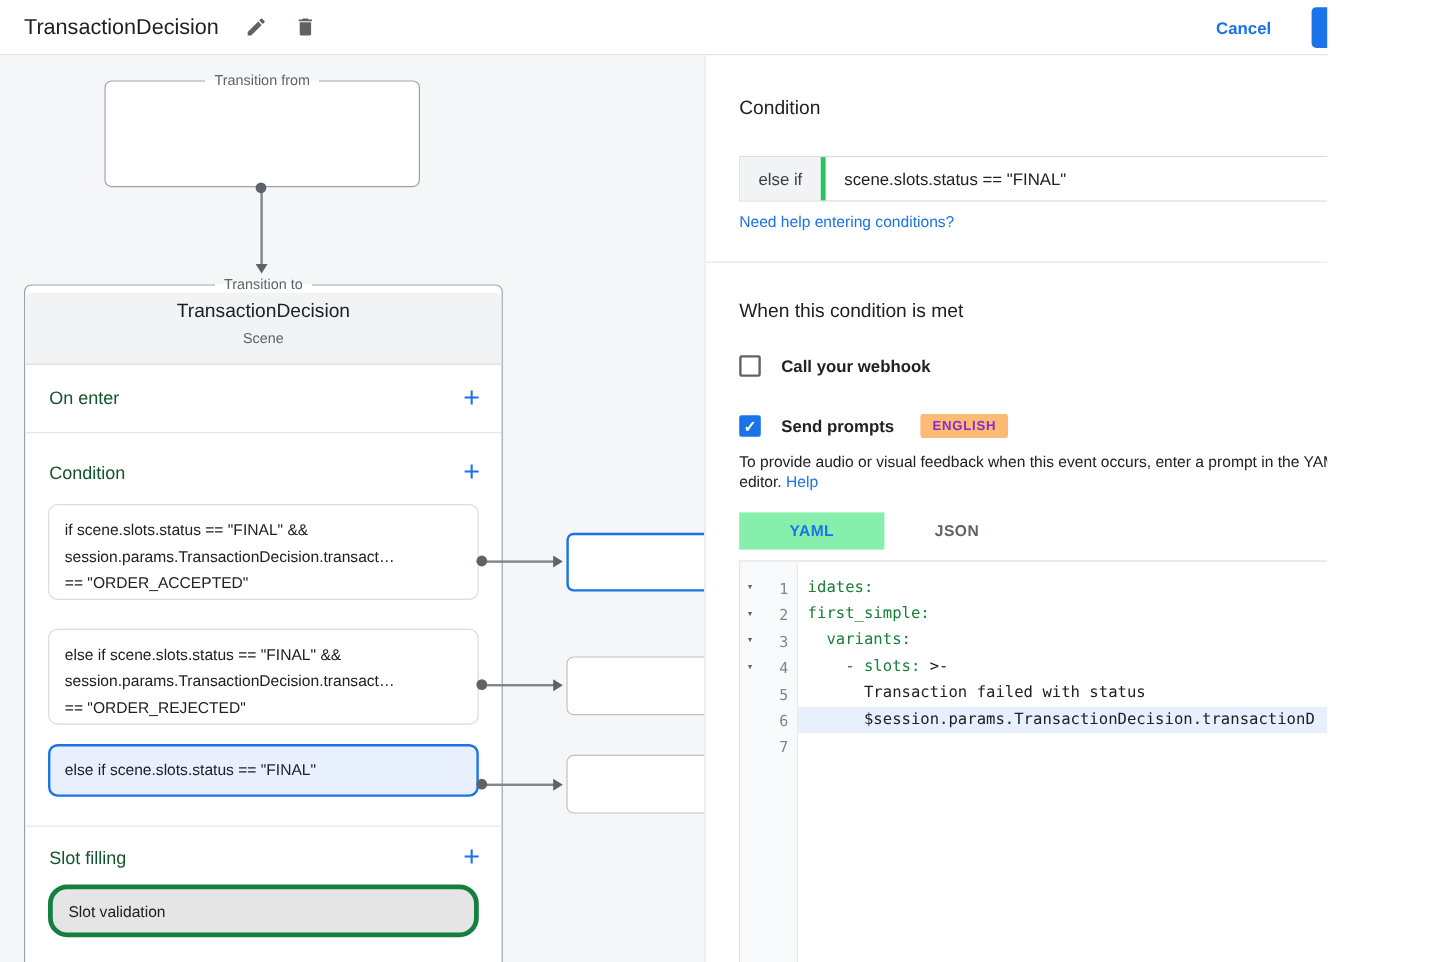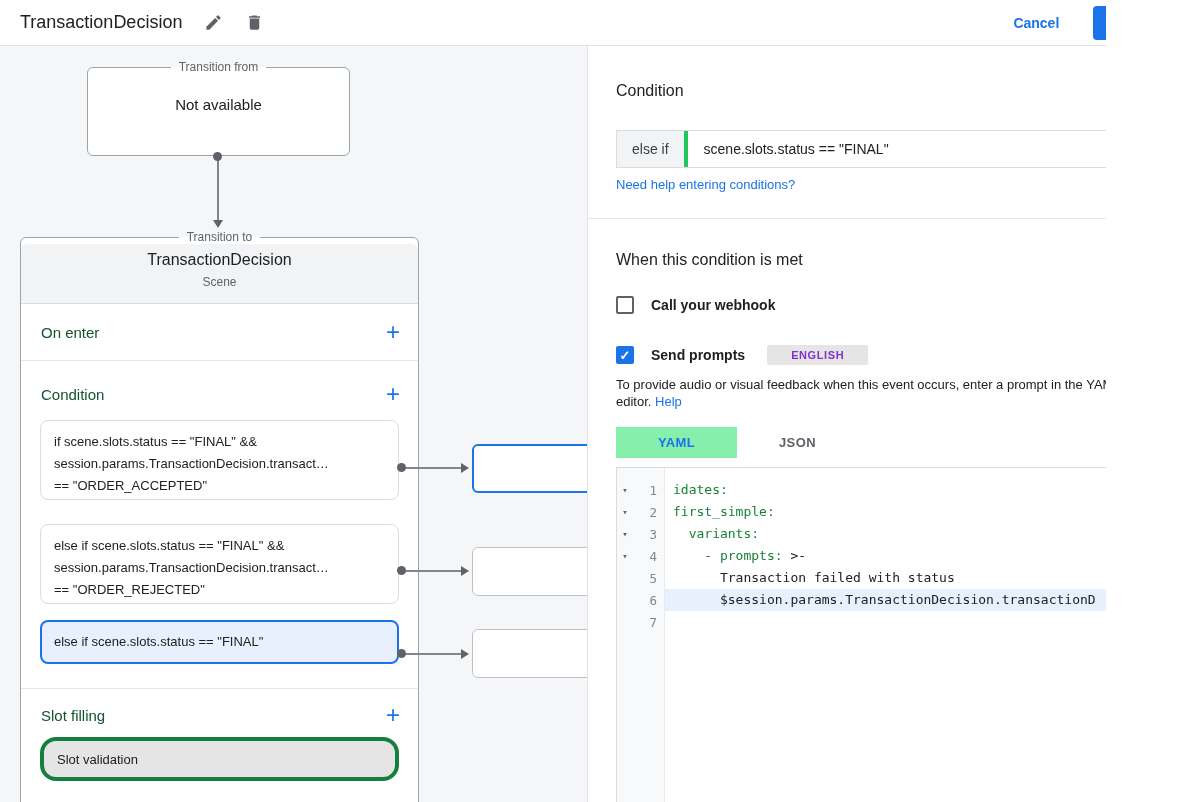--- a/index.html
+++ b/index.html
@@ -74,22 +74,22 @@
   .cond-value { display:flex; align-items:center; padding:0 16px; font-size:14px; color:#202124; flex:1; cursor:text; }
   .help-link { position:absolute; left:28px; top:131px; font-size:13px; color:#1a73e8; text-decoration:none; cursor:pointer; }
   .panel-divider { position:absolute; left:0; top:172px; width:607px; border-bottom:1px solid #e4e6e8; }
   .when-title { position:absolute; left:28px; top:205px; font-size:16px; color:#202124; }
 
   .check-row { position:absolute; left:28px; display:flex; align-items:center; cursor:pointer; }
   .cb { width:18px; height:18px; border:2px solid #5f6368; border-radius:2px; background:#fff; flex:0 0 auto; }
   .cb.checked { background:#1a73e8; border-color:#1a73e8; color:#fff; display:flex; align-items:center;
                 justify-content:center; font-size:13px; font-weight:bold; }
   .check-label { font-size:14px; font-weight:bold; color:#202124; margin-left:17px; }
-  .lang-badge { margin-left:22px; background:#e5e5e5; color:#8430ce; font-size:11px; font-weight:bold;
-                letter-spacing:0.6px; padding:4px 24px; border-radius:2px; }
+  .lang-badge { margin-left:22px; background:#fdba74; color:#8430ce; font-size:11px; font-weight:bold;
+                letter-spacing:0.6px; padding:4px 10px; border-radius:2px; }
 
   .hint { position:absolute; left:28px; top:330px; width:565px; font-size:13px; color:#202124; line-height:17px; }
   .hint a { color:#1a73e8; text-decoration:none; cursor:pointer; }
 
   .tabs { position:absolute; left:28px; top:381px; display:flex; }
   .tab { width:121px; height:31px; display:flex; align-items:center; justify-content:center;
          font-size:13px; font-weight:bold; letter-spacing:0.4px; color:#5f6368; cursor:pointer; }
   .tab.active { background:#86efac; color:#1a73e8; }
 
   
@@ -124,21 +124,20 @@
     </button>
     <div class="topbar-spacer"></div>
     <button class="cancel-btn">Cancel</button>
     <button class="save-btn">Save</button>
   </div>
 
   <div class="canvas">
 
     <fieldset class="node from-box">
       <legend>Transition from</legend>
-      <div class="node-text">Not available</div>
     </fieldset>
 
     <div class="dot" style="left:213px; top:106px;"></div>
     <div class="vline" style="left:217px; top:114px; height:62px;"></div>
     <div class="arrow-down" style="left:213px; top:174px;"></div>
 
     <fieldset class="node to-box">
       <legend>Transition to</legend>
 
       <div class="scene-header">
@@ -270,20 +269,20 @@
           </div>
         <div class="gutter-row">
             <span class="fold"></span>
             <span class="lnum">7</span>
           </div>
       </div>
       <div class="code">
         <div class="code-row"><span class="tok-key">idates:</span><span class="tok-plain"></span></div>
         <div class="code-row"><span class="tok-key">first_simple:</span><span class="tok-plain"></span></div>
         <div class="code-row"><span class="tok-key">  variants:</span><span class="tok-plain"></span></div>
-        <div class="code-row"><span class="tok-key">    - prompts:</span><span class="tok-plain"> &gt;-</span></div>
+        <div class="code-row"><span class="tok-key">    - slots:</span><span class="tok-plain"> &gt;-</span></div>
         <div class="code-row"><span class="tok-plain">      Transaction failed with status</span></div>
         <div class="code-row hl"><span class="tok-plain">      $session.params.TransactionDecision.transactionD</span></div>
         <div class="code-row"><span class="tok-plain"></span></div>
       </div>
     </div>
   </div>
 </div>
 
 </body></html>

